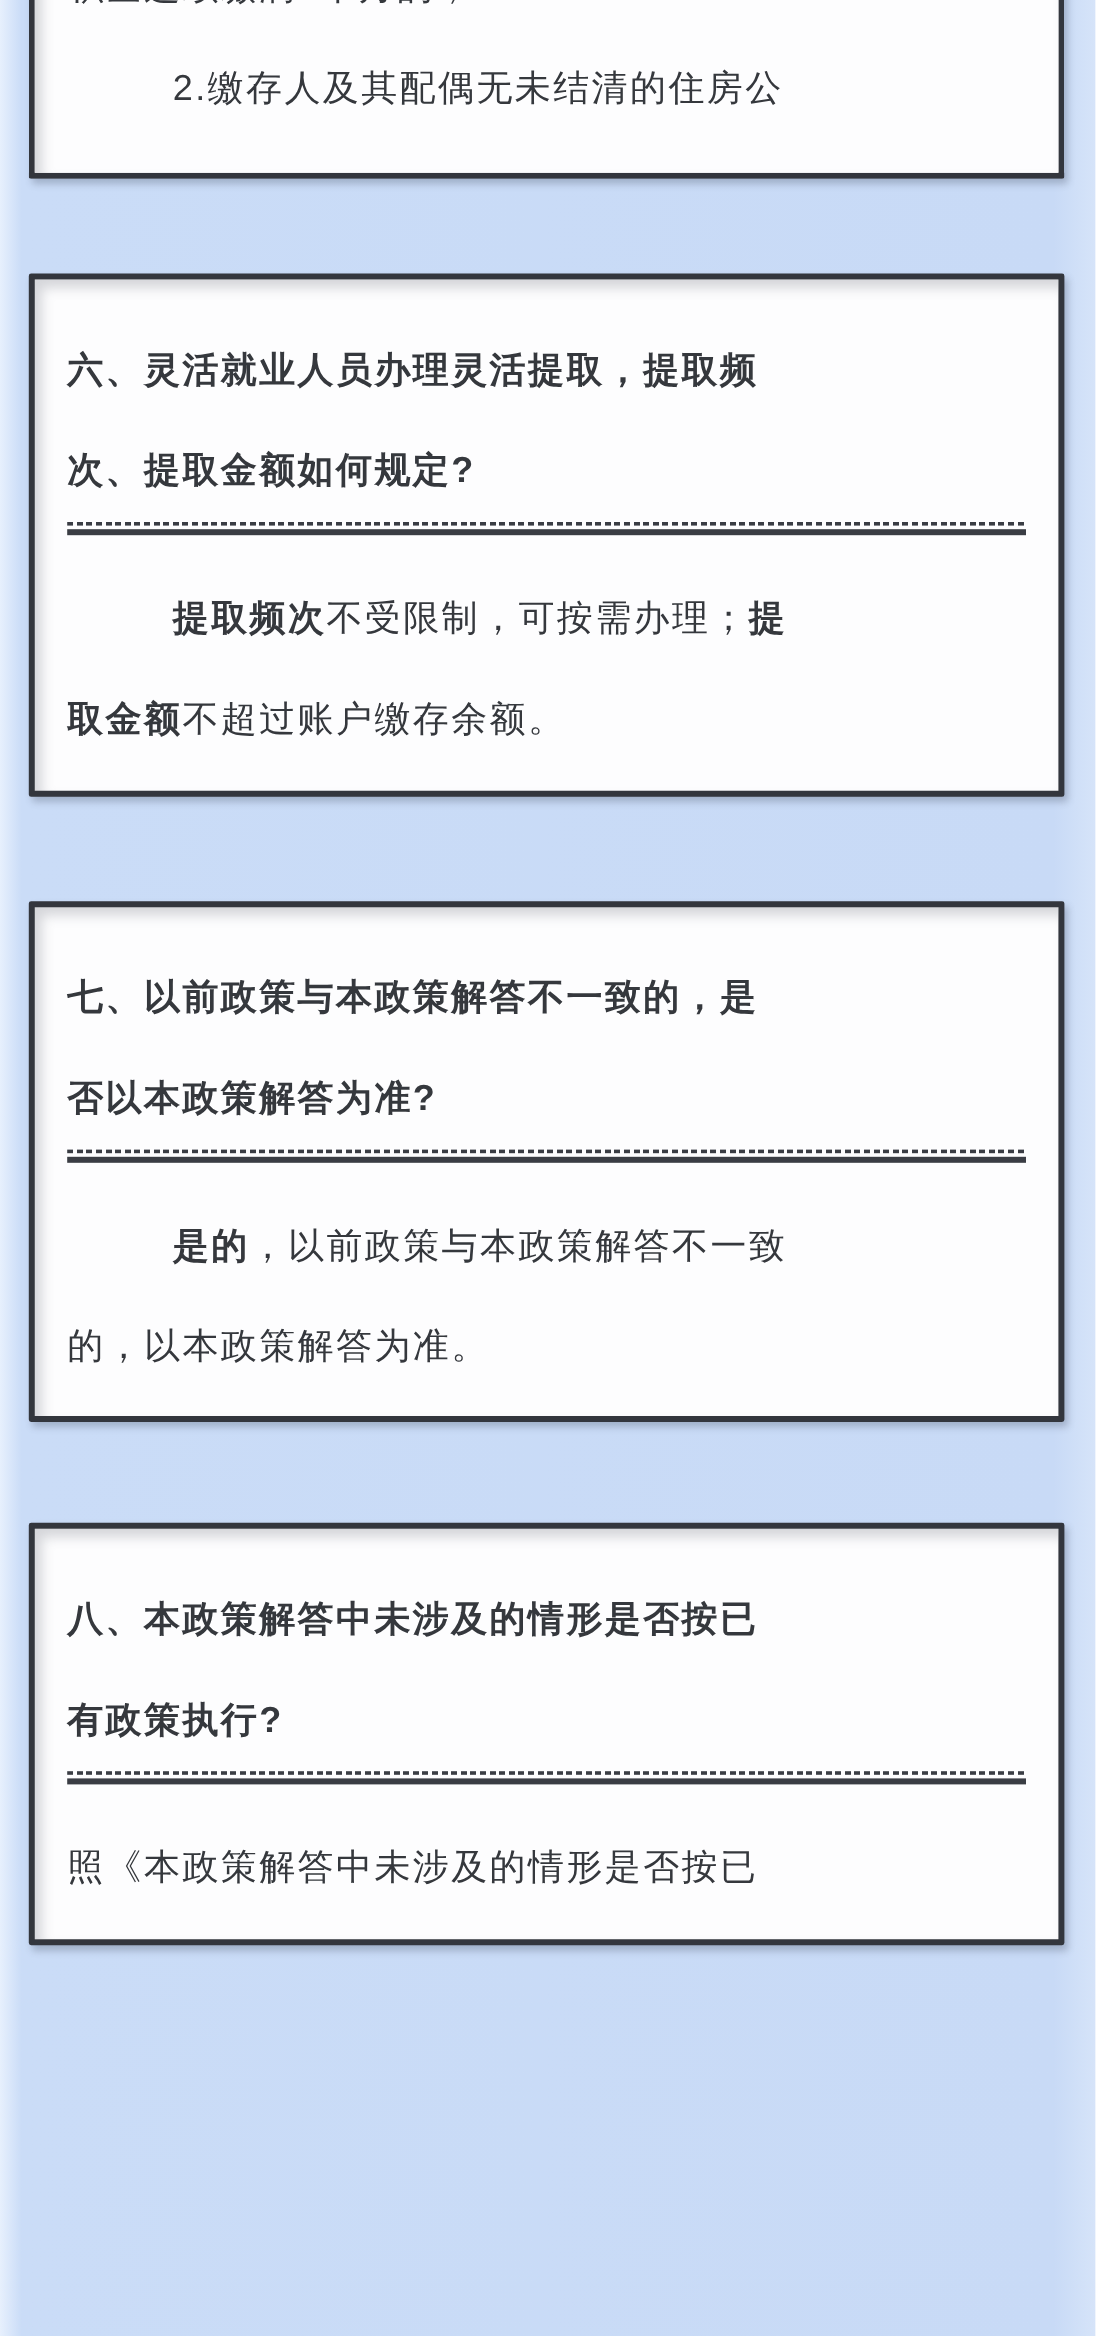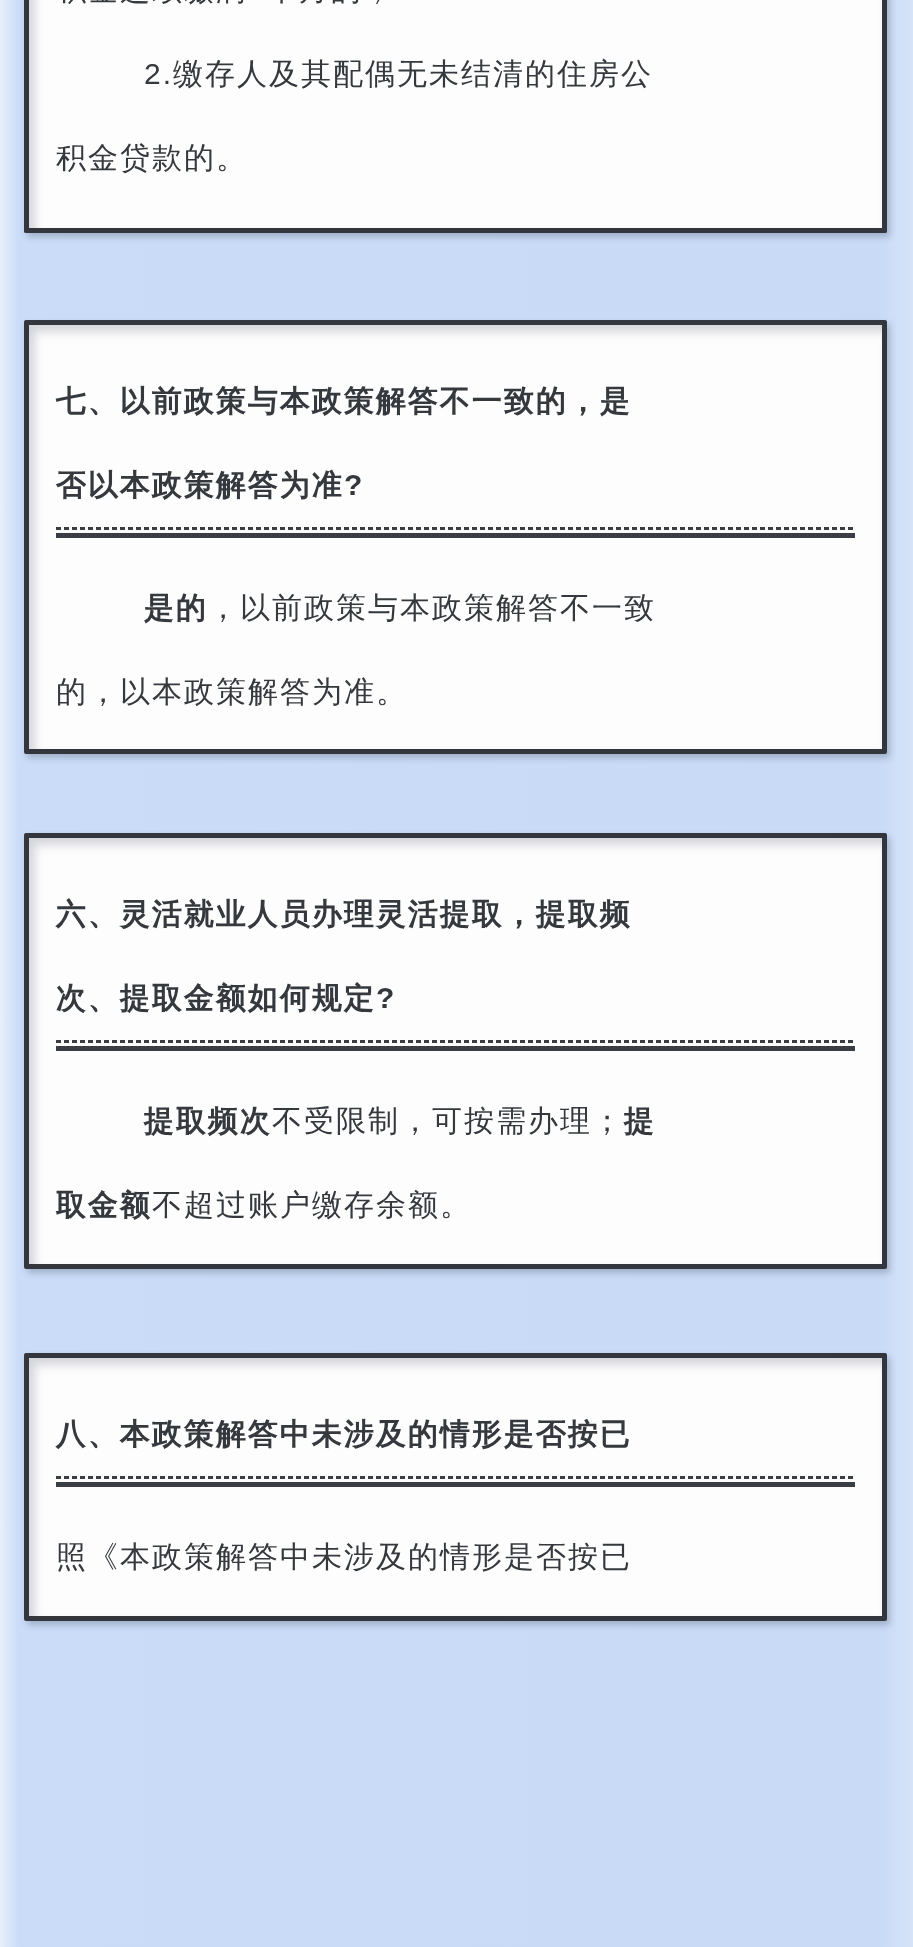--- a/index.html
+++ b/index.html
@@ -49,57 +49,57 @@
 </style>
 </head>
 <body>
 
 <div class="page">
 
   <section class="card card-partial">
     <div class="body">
       <div class="line"><span>积金连续缴满6个月的；</span></div>
       <div class="line indent"><span>2.缴存人及其配偶无未结清的住房公</span></div>
-      <div class="line"><span>积金贷款的。</span></div>
+    </div>
+  </section>
+
+  <section class="card card-6">
+    <div class="title">
+      <div class="line"><span>六、灵活就业人员办理灵活提取，提取频</span></div>
+      <div class="line"><span>次、提取金额如何规定?</span></div>
+    </div>
+    <div class="divider">
+      <div class="dotted"></div>
+      <div class="solid"></div>
+    </div>
+    <div class="body">
+      <div class="line indent"><span class="b">提取频次</span><span>不受限制，可按需办理；</span><span class="b">提</span></div>
+      <div class="line"><span class="b">取金额</span><span>不超过账户缴存余额。</span></div>
     </div>
   </section>
 
   <section class="card card-7">
     <div class="title">
       <div class="line"><span>七、以前政策与本政策解答不一致的，是</span></div>
       <div class="line"><span>否以本政策解答为准?</span></div>
     </div>
     <div class="divider">
       <div class="dotted"></div>
       <div class="solid"></div>
     </div>
     <div class="body">
       <div class="line indent"><span class="b">是的</span><span>，以前政策与本政策解答不一致</span></div>
       <div class="line"><span>的，以本政策解答为准。</span></div>
     </div>
   </section>
 
-  <section class="card card-6">
-    <div class="title">
-      <div class="line"><span>六、灵活就业人员办理灵活提取，提取频</span></div>
-      <div class="line"><span>次、提取金额如何规定?</span></div>
-    </div>
-    <div class="divider">
-      <div class="dotted"></div>
-      <div class="solid"></div>
-    </div>
-    <div class="body">
-      <div class="line indent"><span class="b">提取频次</span><span>不受限制，可按需办理；</span><span class="b">提</span></div>
-      <div class="line"><span class="b">取金额</span><span>不超过账户缴存余额。</span></div>
-    </div>
-  </section>
-
   <section class="card card-8">
     <div class="title">
       <div class="line"><span>八、本政策解答中未涉及的情形是否按已</span></div>
+      <div class="line"><span>有政策执行?</span></div>
     </div>
     <div class="divider">
       <div class="dotted"></div>
       <div class="solid"></div>
     </div>
     <div class="body">
       <div class="line"><span>照《本政策解答中未涉及的情形是否按已</span></div>
     </div>
   </section>
 

